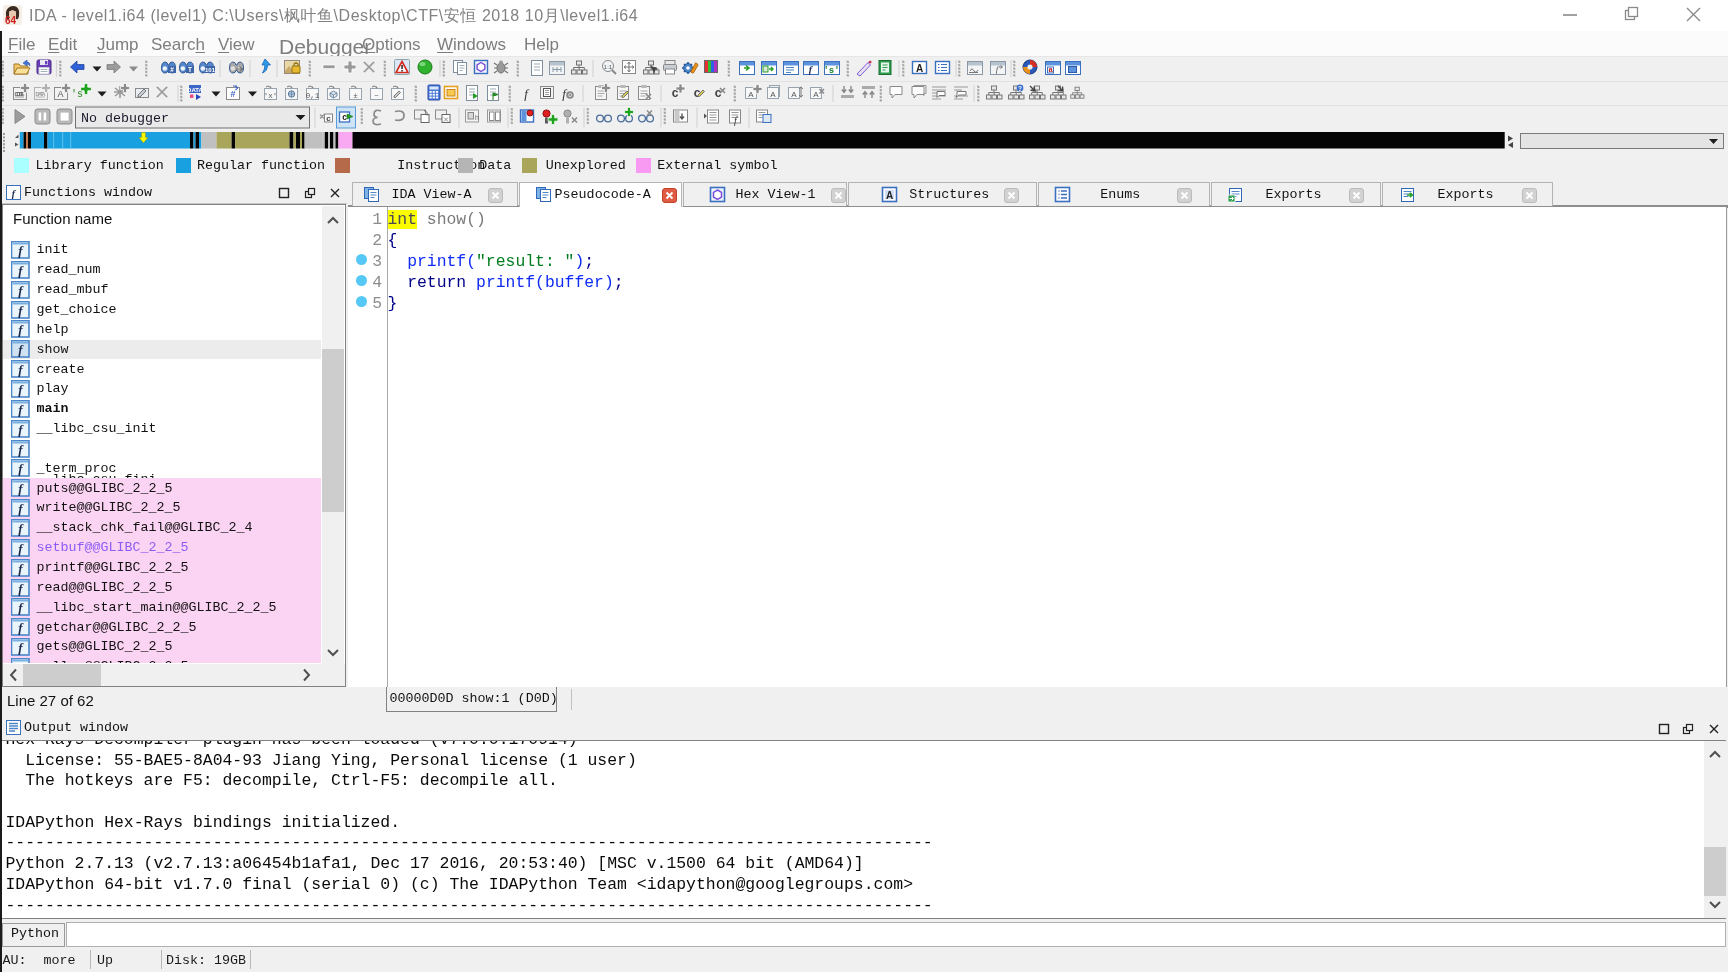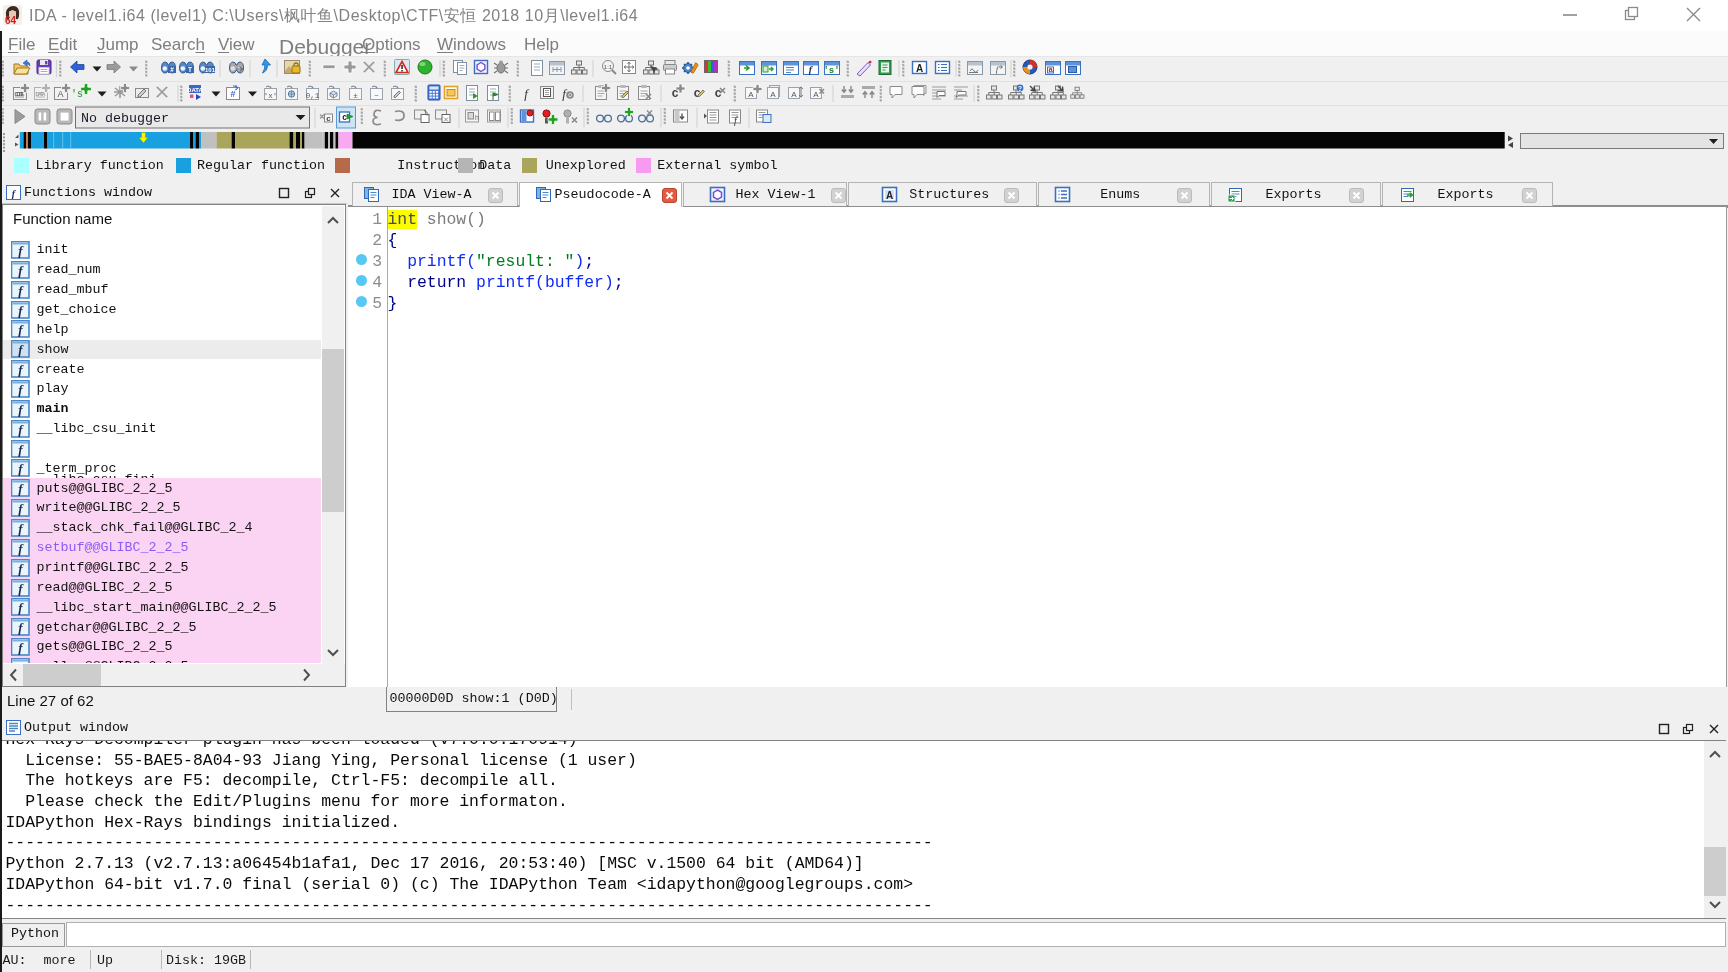--- a/index.html
+++ b/index.html
@@ -1262,21 +1262,20 @@
       <svg class="abs" style="left:1658px;top:9px;" width="64" height="12">
         <rect x="1.5" y="1.5" width="9" height="9" fill="none" stroke="#222" stroke-width="1.4"></rect>
         <rect x="25.5" y="4.5" width="6" height="6" fill="none" stroke="#222" stroke-width="1.2"></rect>
         <rect x="28.5" y="1.5" width="6" height="6" fill="#f0f0f0" stroke="#222" stroke-width="1.2"></rect>
         <path d="M52,2 l8,8 m0,-8 l-8,8" stroke="#222" stroke-width="1.4"></path>
       </svg>
       <div class="abs" style="left:2px;top:26px;width:1724px;height:179px;background:#fff;border:1px solid #828282;border-left:none;border-right:none;box-sizing:border-box;overflow:hidden;" id="outtext">
         <div class="abs mono pre" style="left:3.5px;top:-11.1px;font-size:16.45px;color:#0a0a0a;">Hex-Rays Decompiler plugin has been loaded (v7.0.0.170914)</div>
         <div class="abs mono pre" style="left:3.5px;top:9.6px;font-size:16.45px;color:#0a0a0a;">  License: 55-BAE5-8A04-93 Jiang Ying, Personal license (1 user)</div>
         <div class="abs mono pre" style="left:3.5px;top:30.3px;font-size:16.45px;color:#0a0a0a;">  The hotkeys are F5: decompile, Ctrl-F5: decompile all.</div>
-        <div class="abs mono pre" style="left:3.5px;top:51.0px;font-size:16.45px;color:#0a0a0a;">  Please check the Edit/Plugins menu for more informaton.</div>
         <div class="abs mono pre" style="left:3.5px;top:71.7px;font-size:16.45px;color:#0a0a0a;">IDAPython Hex-Rays bindings initialized.</div>
         <div class="abs mono pre" style="left:3.5px;top:92.4px;font-size:16.45px;color:#0a0a0a;">----------------------------------------------------------------------------------------------</div>
         <div class="abs mono pre" style="left:3.5px;top:113.1px;font-size:16.45px;color:#0a0a0a;">Python 2.7.13 (v2.7.13:a06454b1afa1, Dec 17 2016, 20:53:40) [MSC v.1500 64 bit (AMD64)]</div>
         <div class="abs mono pre" style="left:3.5px;top:133.8px;font-size:16.45px;color:#0a0a0a;">IDAPython 64-bit v1.7.0 final (serial 0) (c) The IDAPython Team &lt;idapython@googlegroups.com&gt;</div>
         <div class="abs mono pre" style="left:3.5px;top:154.5px;font-size:16.45px;color:#0a0a0a;">----------------------------------------------------------------------------------------------</div>
       </div>
       <div class="abs" style="left:1704px;top:27px;width:22px;height:177px;background:#f0f0f0;"></div>
       <svg class="abs" style="left:1704px;top:27px;" width="22" height="177">
         <path d="M6,16 l5,-5 5,5" fill="none" stroke="#505050" stroke-width="2"></path>
         <rect x="0" y="106" width="22" height="49" fill="#cdcdcd"></rect>

